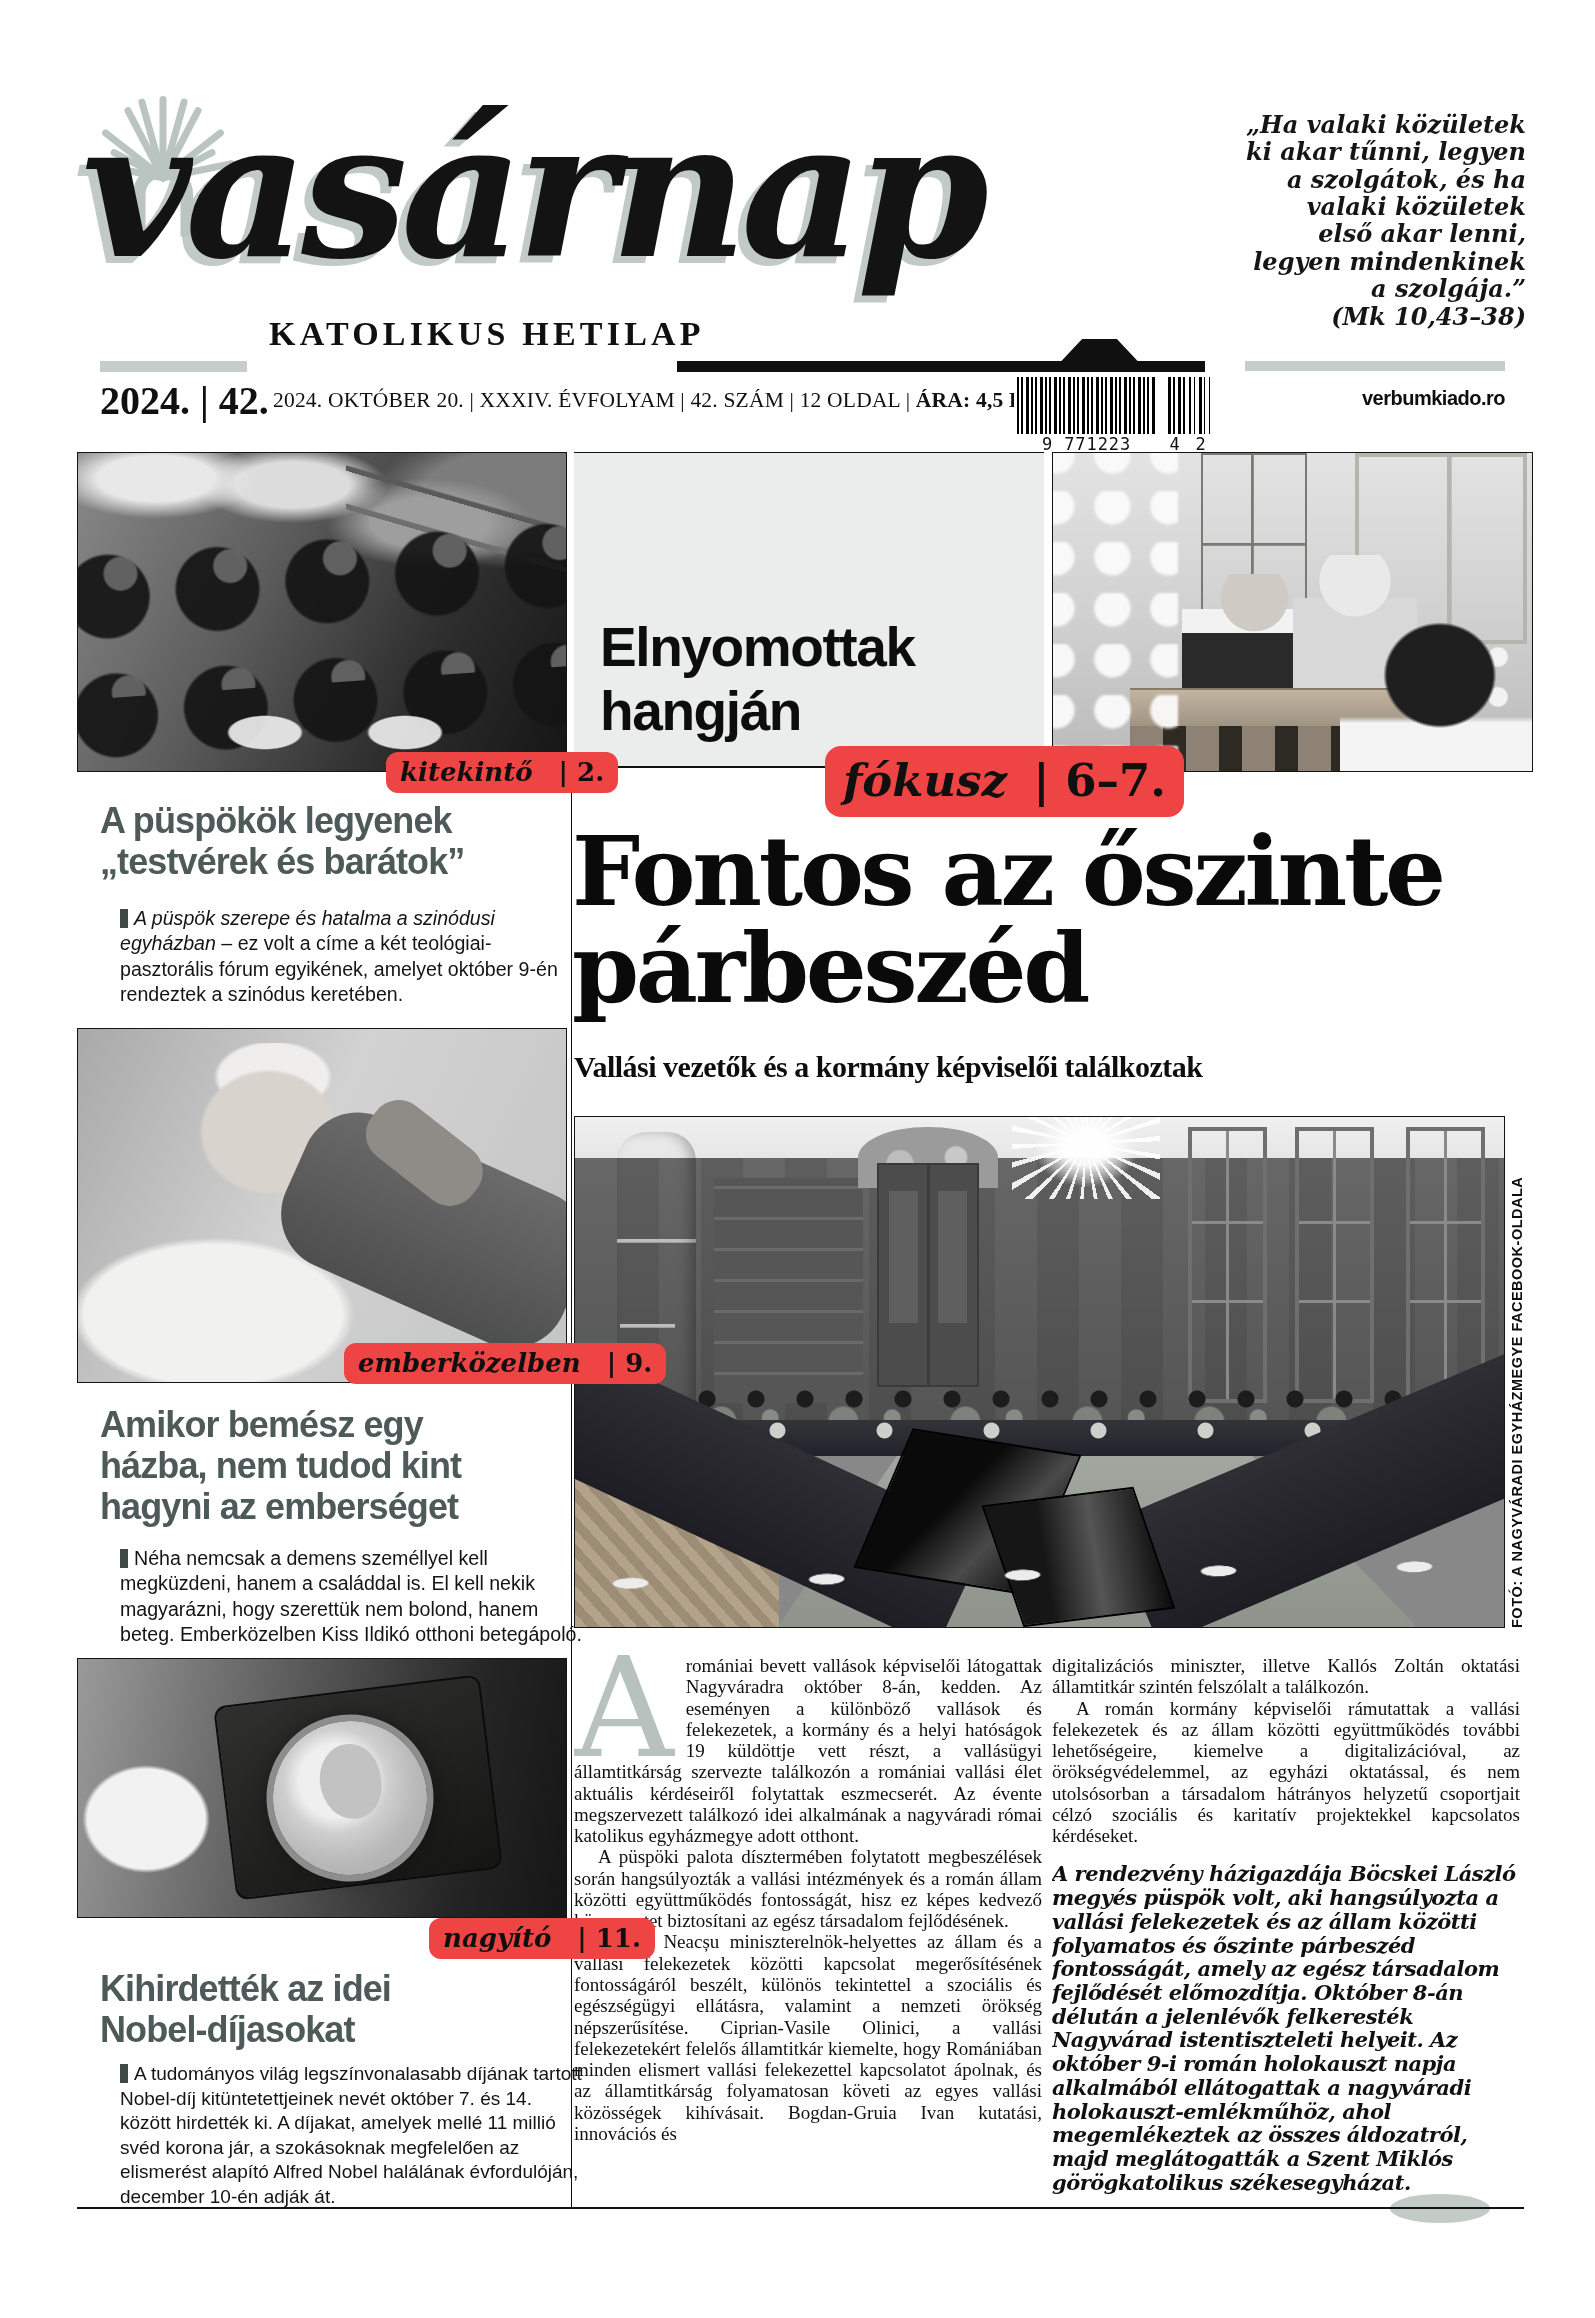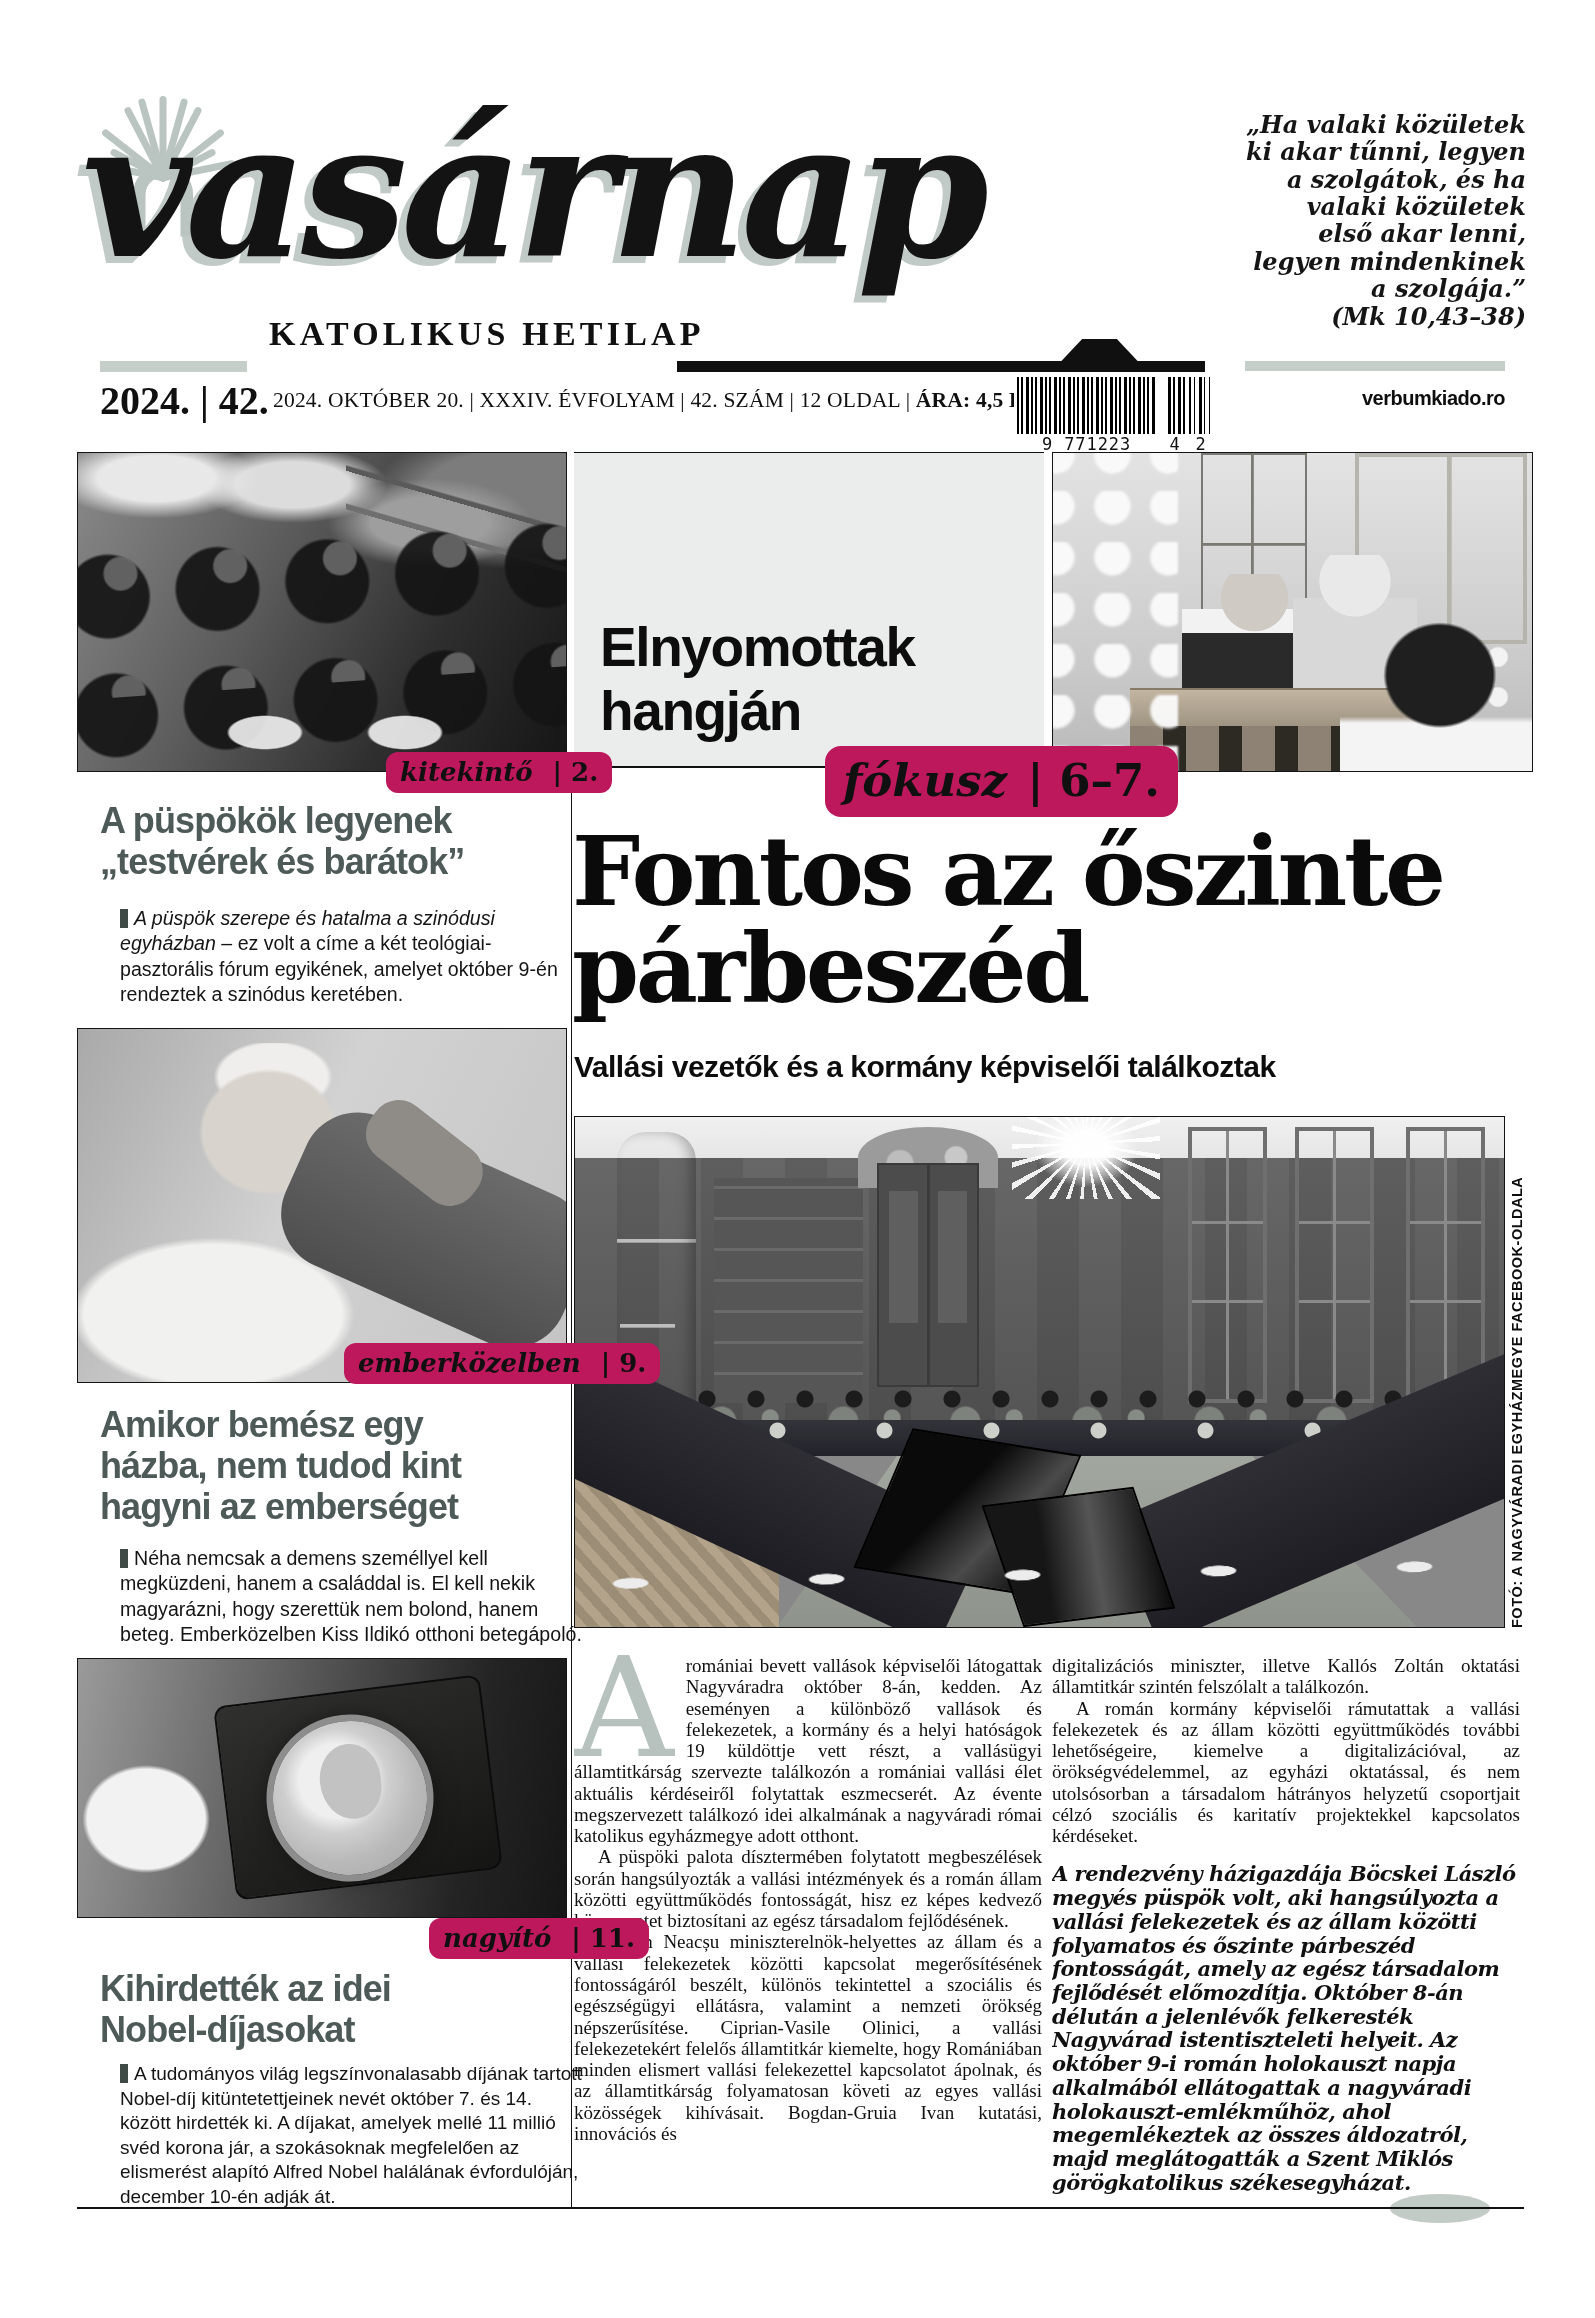--- a/index.html
+++ b/index.html
@@ -31,21 +31,21 @@
   .bc-stripes{position:absolute;left:2.8px;top:2.8px;width:140px;height:57px;
     background:repeating-linear-gradient(90deg,#000 0 2.3px,#fff 2.3px 4.2px,#000 4.2px 5.6px,#fff 5.6px 9px,#000 9px 12px,#fff 12px 14px);}
   .bc-stripes2{position:absolute;left:154px;top:2.8px;width:42px;height:57px;
     background:repeating-linear-gradient(90deg,#000 0 2.8px,#fff 2.8px 5.1px,#000 5.1px 6.5px,#fff 6.5px 10.3px);}
   .bc-digits{position:absolute;left:0;top:60px;width:145px;text-align:center;
     font-family:"DejaVu Sans Mono",monospace;font-size:17px;letter-spacing:0.9px;}
   .bc-suffix{position:absolute;left:154px;top:60px;width:42px;text-align:center;
     font-family:"DejaVu Sans Mono",monospace;font-size:17px;letter-spacing:2.8px;}
 
   
-  .slabel{position:absolute;display:inline-flex;align-items:baseline;gap:20px;background:#be185d;
+  .slabel{position:absolute;display:inline-flex;align-items:baseline;gap:26px;background:#ef4444;
     border-radius:12px;padding:4.7px 14px 6.5px 14px;font-family:"DejaVu Serif",serif;color:#101010;z-index:6;}
   .slabel .w{font-style:italic;font-weight:bold;}
   .slabel .p{font-weight:bold;}
   .lab-s{font-size:26px;}
   .lab-l{font-size:45px;border-radius:16px;padding:7.5px 18px 10.3px 18px;}
 
   
   .photo{position:absolute;overflow:hidden;border:1.9px solid #141414;box-sizing:border-box;background:#888;}
   .ph>div{position:absolute;}
 
@@ -189,21 +189,21 @@
   .side-h{position:absolute;left:100px;width:467px;font-weight:bold;color:#4d5a57;
     font-size:36px;line-height:1.14;letter-spacing:-0.9px;white-space:pre-line;}
   .side-p{position:absolute;left:100px;width:465px;font-size:19.6px;line-height:1.29;color:#141414;margin-left:20px;}
   .side-p .marker{display:inline-block;width:7.5px;height:18.7px;background:#3f4a47;margin-right:6.5px;
     vertical-align:-2.8px;}
   .side-p .lead{font-style:italic;}
 
   
   .headline{position:absolute;left:572px;top:824px;width:935px;font-family:"DejaVu Serif",serif;
     font-weight:bold;font-size:96px;line-height:1.01;letter-spacing:-3.3px;color:#0a0a0a;white-space:pre-line;}
-  .subhead{position:absolute;left:574px;top:1050px;width:935px;font-family:Liberation Sans, sans-serif;
+  .subhead{position:absolute;left:574px;top:1050px;width:935px;font-family:Liberation Serif, serif;
     font-weight:bold;font-size:30px;letter-spacing:-0.5px;color:#0d0d0d;}
   .col{position:absolute;top:1655px;width:468px;height:556px;overflow:hidden;
     font-family:"Liberation Serif",serif;font-size:19px;line-height:1.12;text-align:justify;color:#101010;}
   .col1{left:574px;} .col2{left:1052px;}
   .col p{margin:0;}
   .col p + p{text-indent:24px;}
   .dropcap{float:left;font-family:"DejaVu Serif",serif;font-size:138px;line-height:.74;color:#b7c2be;
     margin:2.8px 12px 0 0;font-weight:normal;}
   .boldblock{margin-top:16px;font-family:"DejaVu Serif",serif;font-weight:bold;font-style:italic;
     font-size:21px;line-height:1.13;letter-spacing:-0.5px;text-align:left;}

